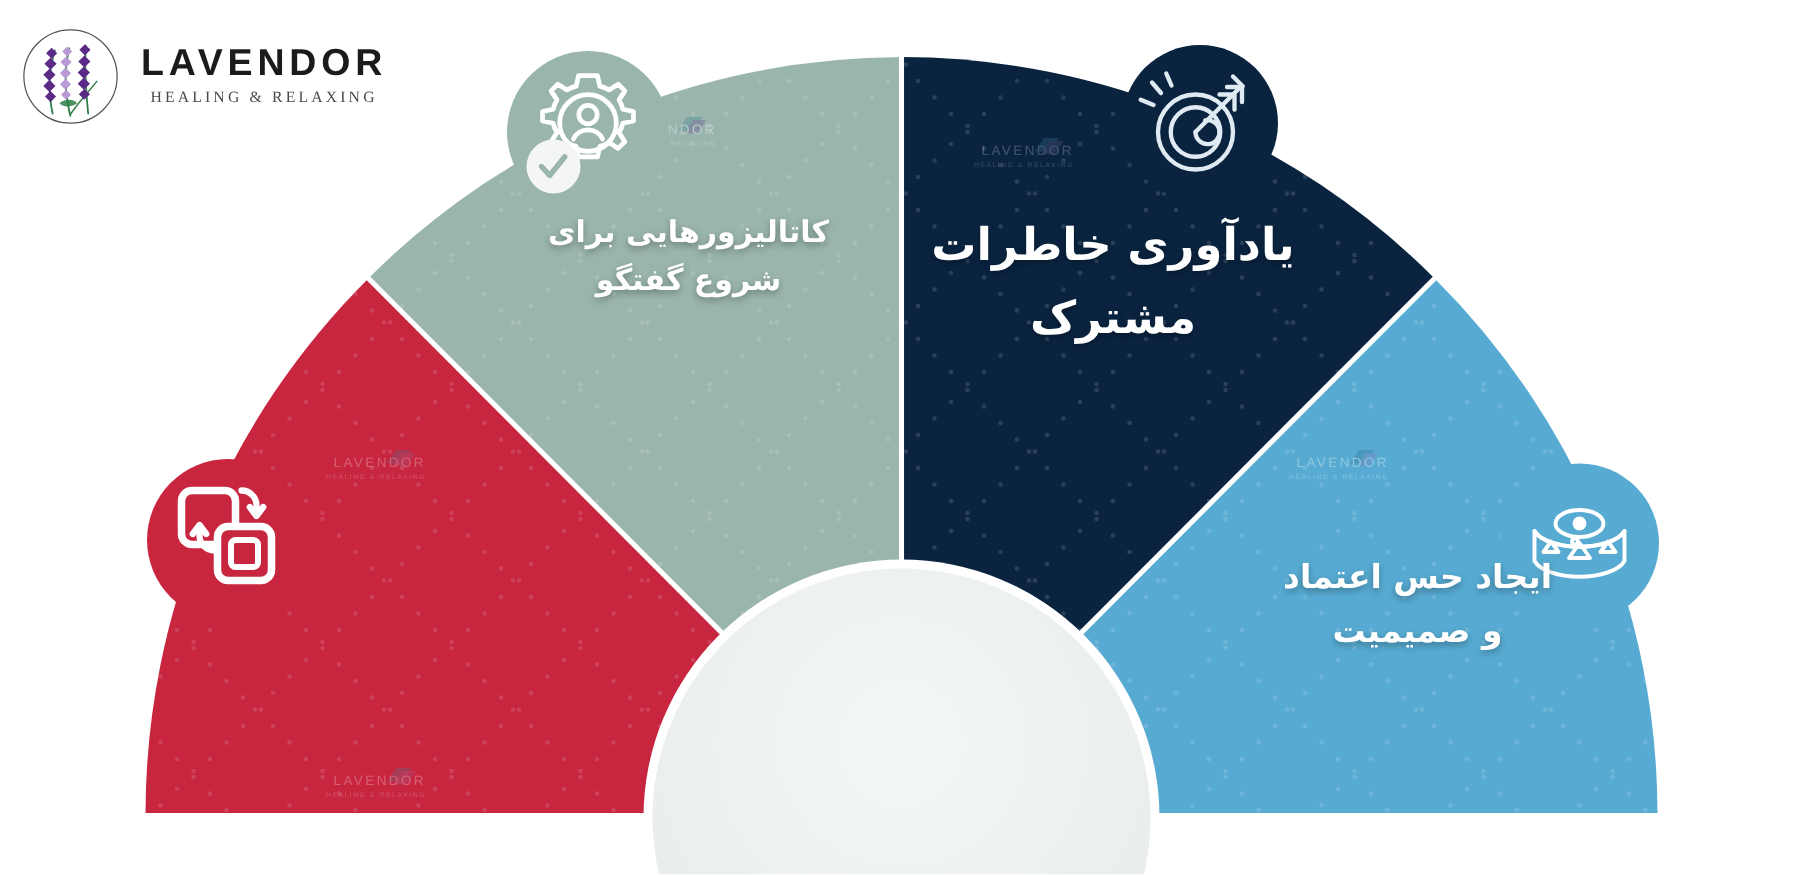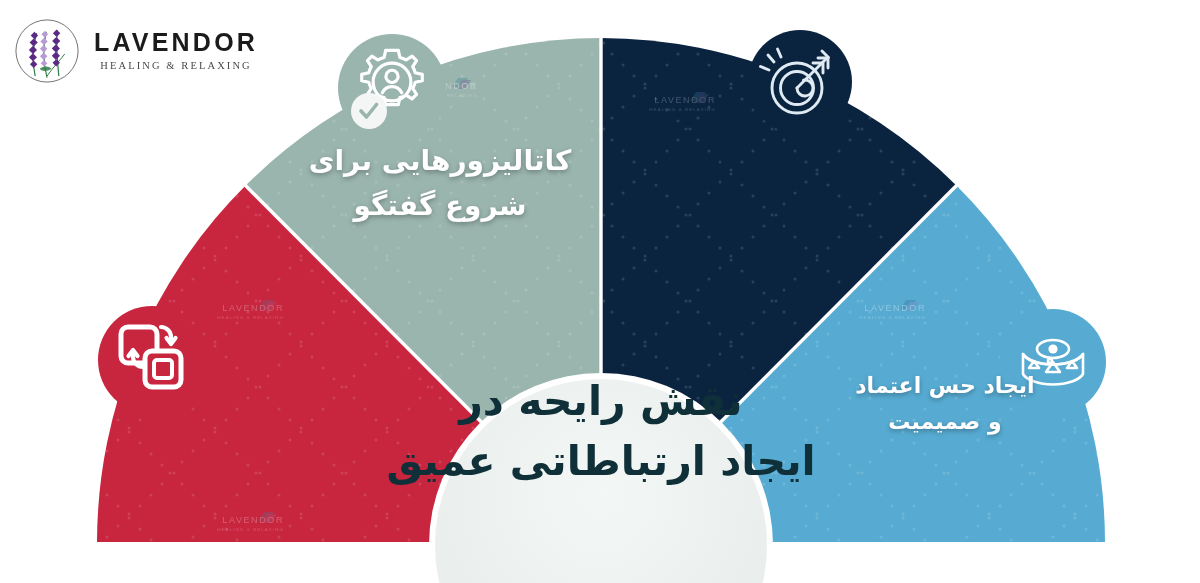--- a/index.html
+++ b/index.html
@@ -41,21 +41,21 @@
     position:absolute;
     direction:rtl;text-align:center;
     font-family:"DejaVu Sans","Liberation Sans",sans-serif;
     font-weight:700;
     color:#ffffff;
     line-height:1.62;
     text-shadow:0 2px 5px rgba(0,0,0,.30);
     white-space:pre-line;
     pointer-events:none;
   }
-  .seg-label.green{ left:290px; top:138px;  width:300px; font-size:28px; }
+  .seg-label.green{ left:309px; top:138px;  width:300px; font-size:20px; }
   .seg-label.navy { left:612px; top:140px;  width:260px; font-size:30px; }
   .seg-label.red  { left:125px; top:365px;  width:250px; font-size:29px; }
   .seg-label.blue { left:800px; top:368px;  width:290px; font-size:22px; }
 
   .center-label{
     position:absolute;left:386px;top:372px;width:430px;
     direction:rtl;text-align:center;
     font-family:"DejaVu Sans","Liberation Sans",sans-serif;
     font-weight:700;font-size:41px;line-height:1.46;
     color:#0f3038;
@@ -292,21 +292,21 @@
 
     <g>
       <circle cx="601" cy="545" r="172" fill="#ffffff"></circle>
       <circle cx="601" cy="545" r="166" fill="url(#centerShade)"></circle>
     </g>
   </svg>
 
   <div class="seg-label green">کاتالیزورهایی برای
 شروع گفتگو</div>
 
+  <div class="seg-label navy">یادآوری خاطرات
+مشترک</div>
 
 
   <div class="seg-label blue">ایجاد حس اعتماد
 و صمیمیت</div>
 
-  <div class="center-label">نقش رایحه در
-ایجاد ارتباطاتی عمیق</div>
 
 </div>
 
 </body></html>

